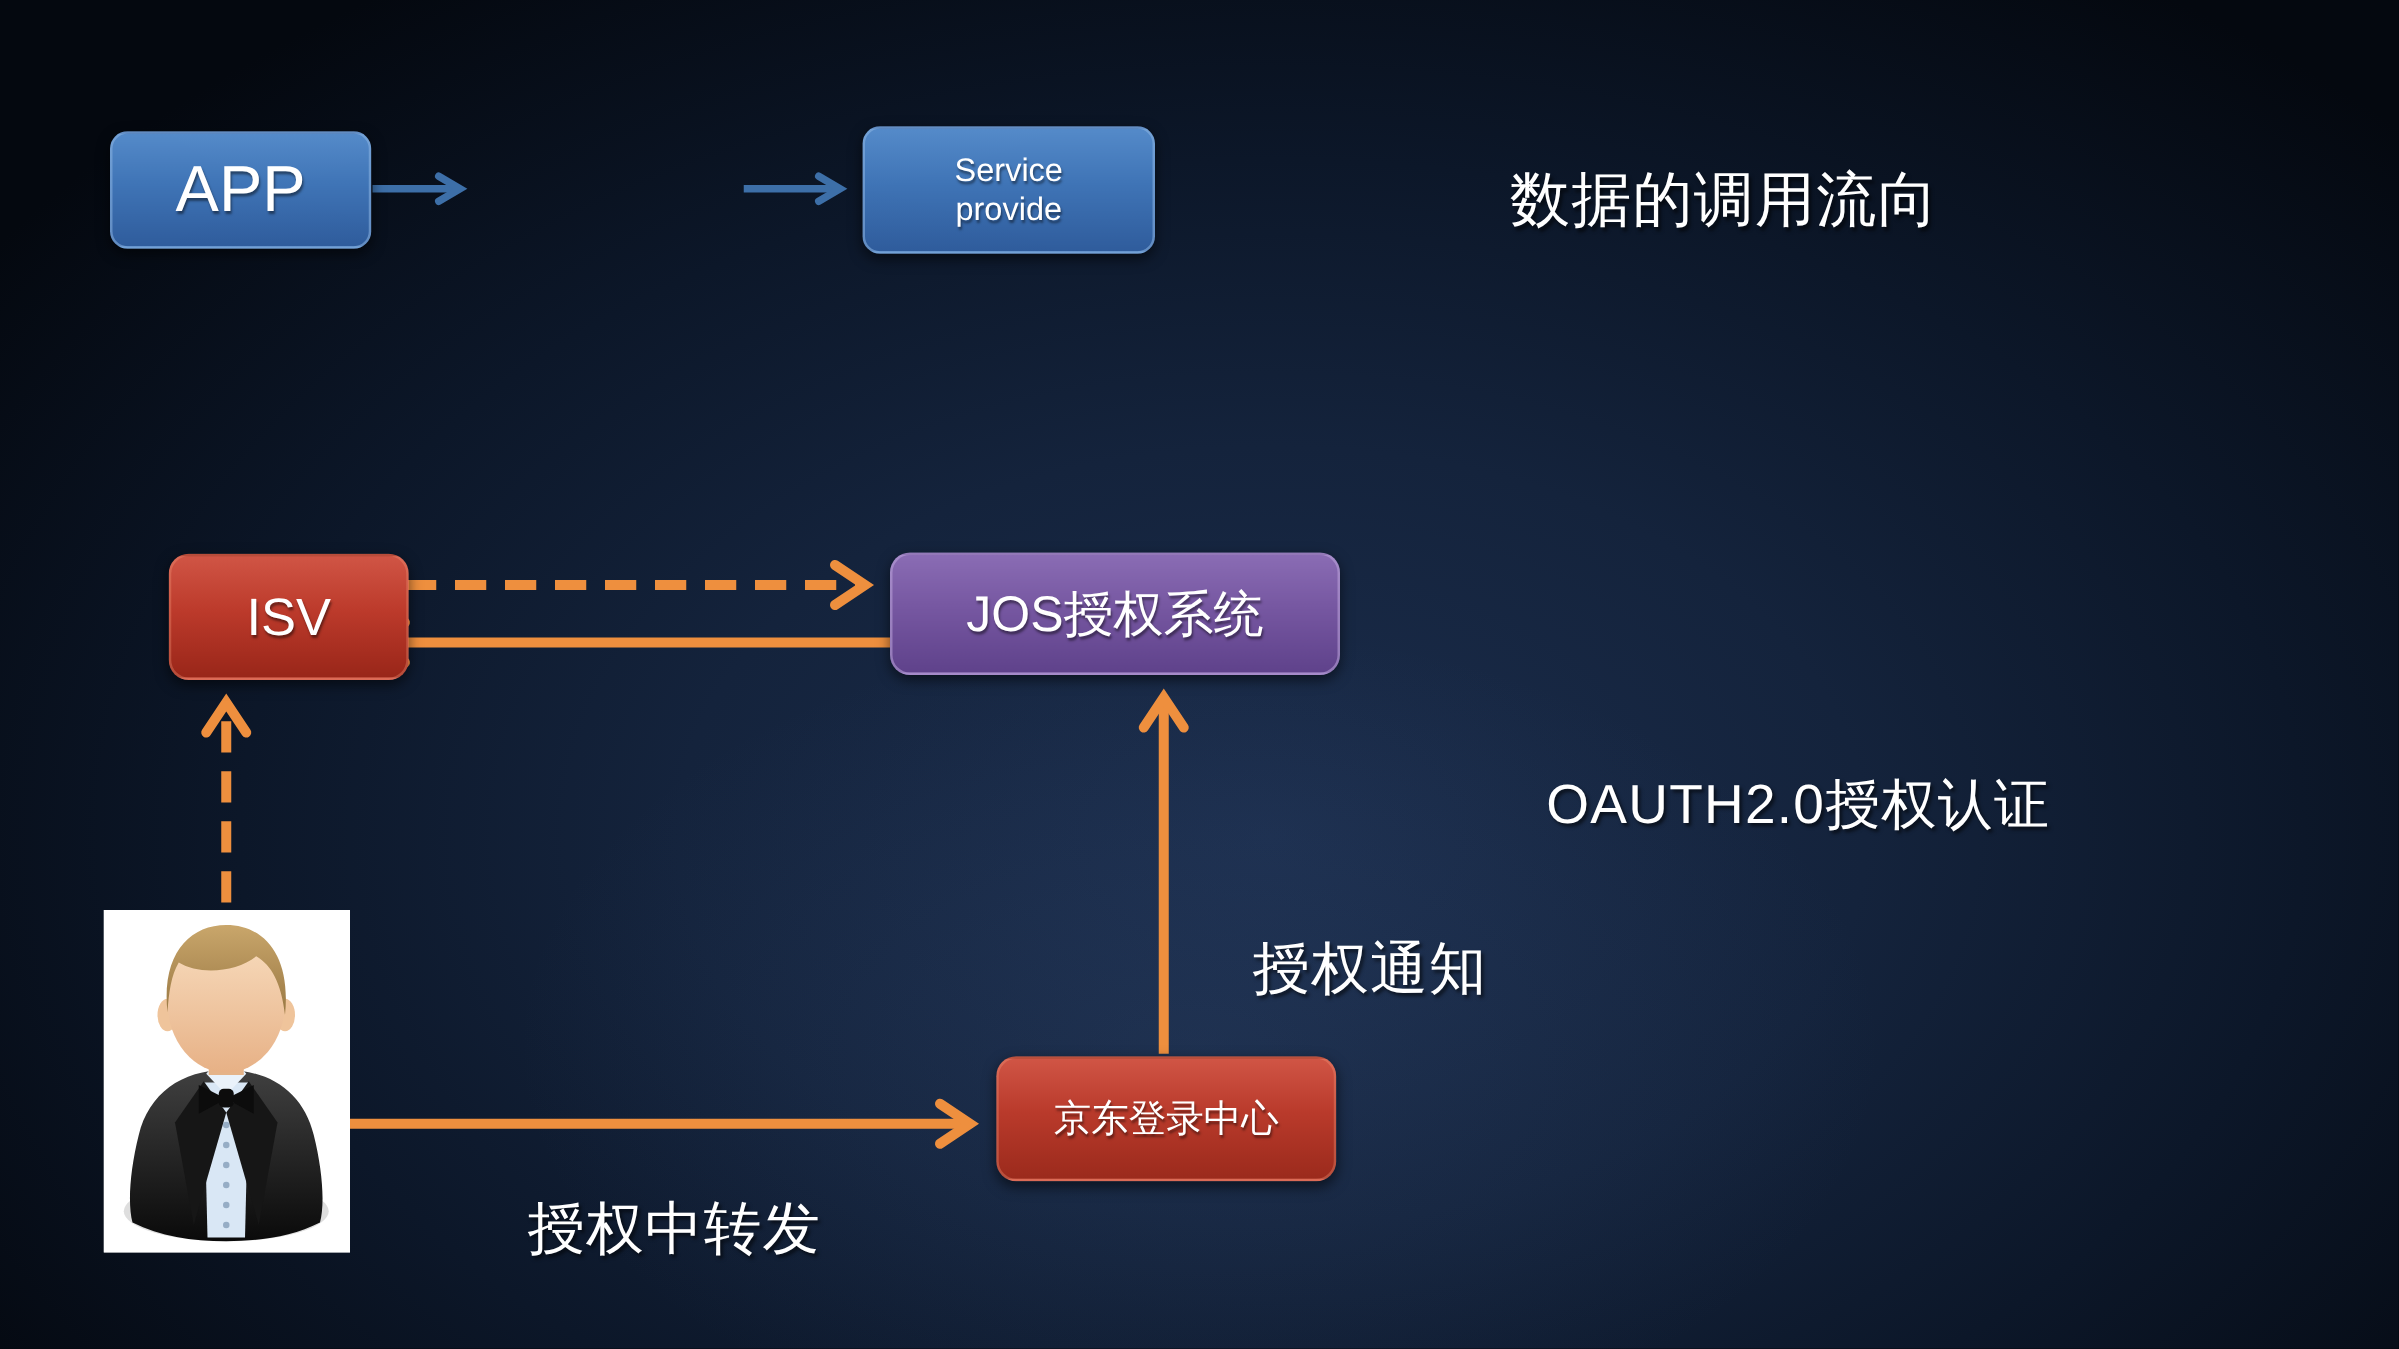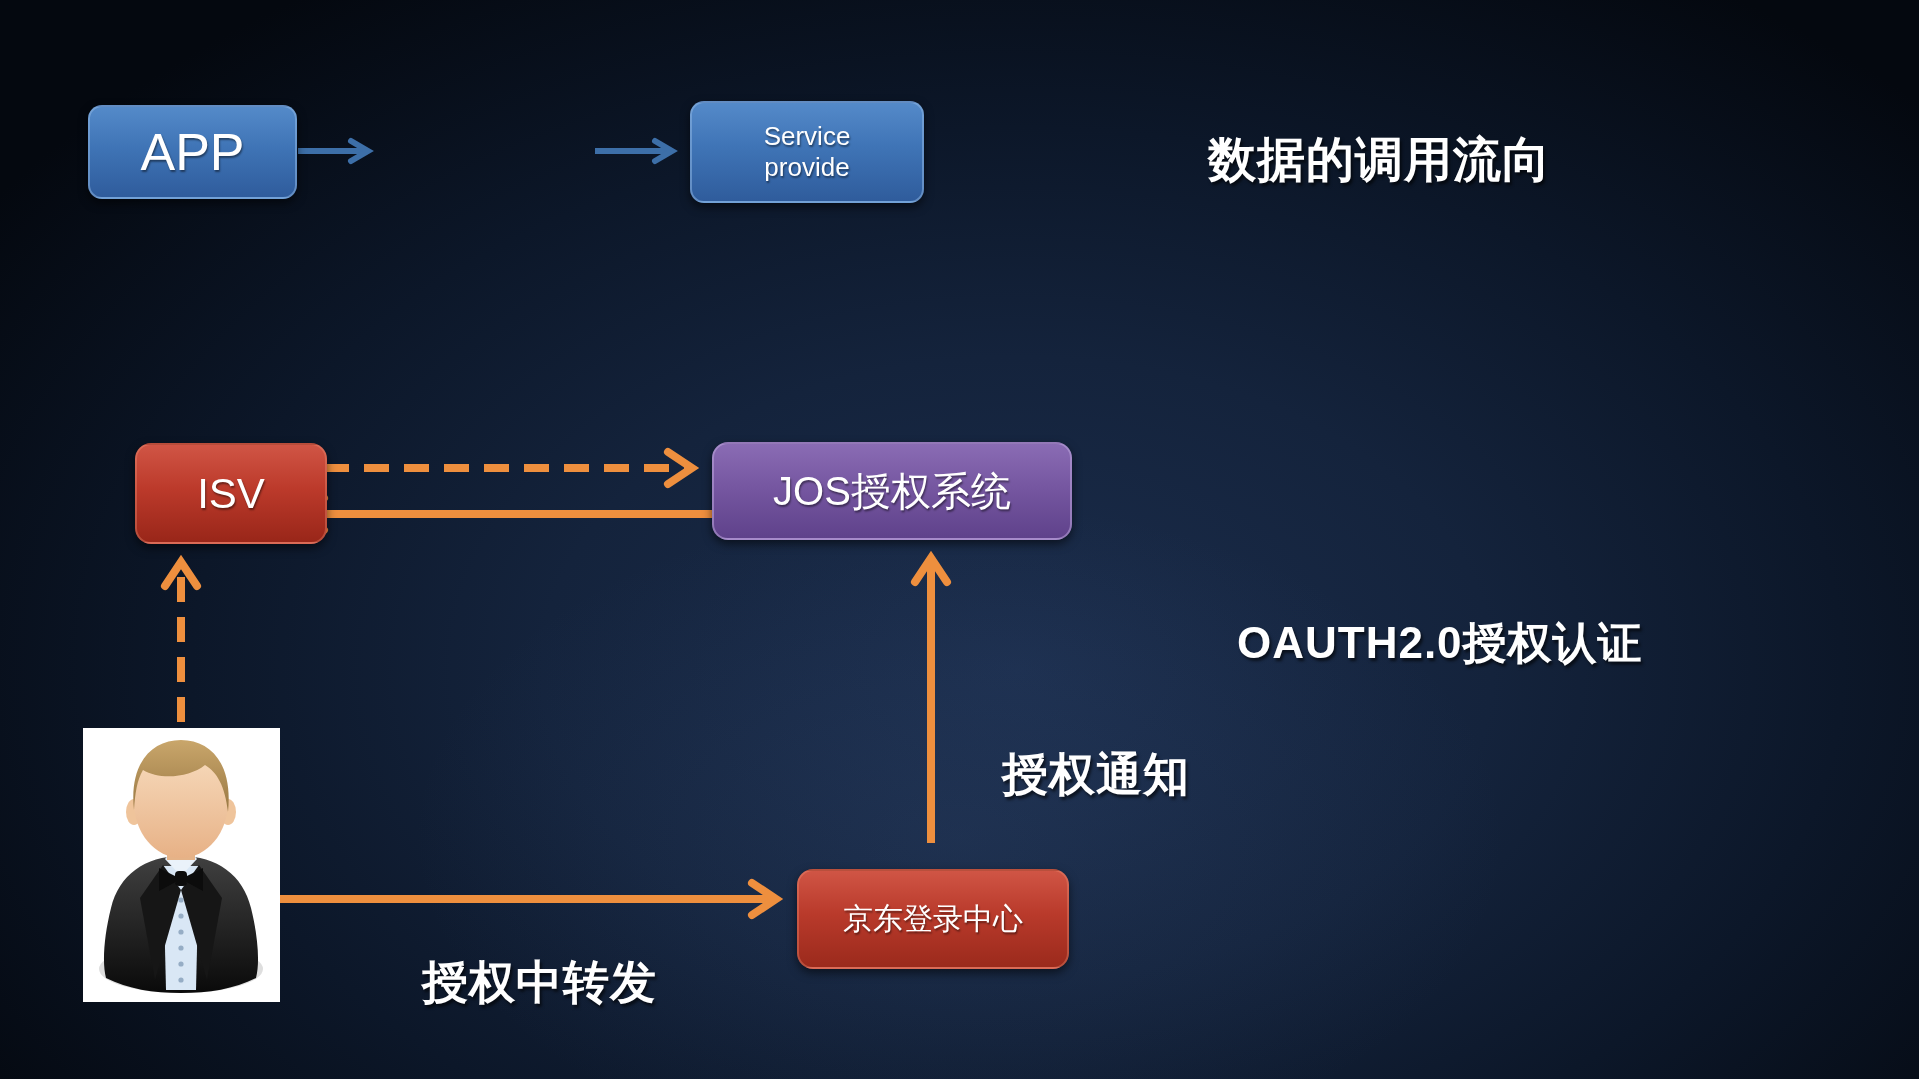--- a/index.html
+++ b/index.html
@@ -35,21 +35,21 @@
     border-radius:16px;font-size:40px;
   }
   .node.red-small{
     background:linear-gradient(180deg,#d05545 0%,#b93a2b 45%,#9b2a1c 100%);
     border:2px solid rgba(240,150,120,0.35);
     border-radius:16px;font-size:30px;
   }
   .caption{
     position:absolute;color:#fff;white-space:nowrap;
     text-shadow:2px 3px 3px rgba(0,0,0,0.6);
-    font-weight:700;letter-spacing:1px;
+    font-weight:400;letter-spacing:1px;
   }
   .arrow-layer{position:absolute;left:0;top:0;width:1919px;height:1079px;}
   .o-line{stroke:#EE8F3E;stroke-width:8;fill:none;}
   .o-dash{stroke-dasharray:25 15;}
   .b-line{stroke:#3D6FA8;stroke-width:6;fill:none;}
   .avatar-box{
     position:absolute;background:#fff;
   }
   .avatar-box svg{display:block;width:100%;height:100%;}
 </style>
@@ -84,21 +84,21 @@
     <span style="display:block;width:160px;">Service provide</span>
   </div>
   <div class="caption" style="left:1208px;top:128px;font-size:48px;">数据的调用流向</div>
 
   <div class="node red" style="left:89px;top:443px;width:188px;height:97px;margin-left:46px;">
     <span>ISV</span>
   </div>
   <div class="node purple" style="left:712px;top:442px;width:356px;height:94px;">
     <span>JOS授权系统</span>
   </div>
-  <div class="node red-small" style="left:797px;top:845px;width:268px;height:96px;margin-top:24px;">
+  <div class="node red-small" style="left:797px;top:845px;width:268px;height:96px;">
     <span>京东登录中心</span>
   </div>
 
   <div class="caption" style="left:1237px;top:614px;font-size:44px;">OAUTH2.0授权认证</div>
   <div class="caption" style="left:1002px;top:744px;font-size:46px;">授权通知</div>
   <div class="caption" style="left:422px;top:952px;font-size:46px;">授权中转发</div>
 
   <div class="avatar-box" style="left:83px;top:728px;width:197px;height:274px;">
     <svg viewBox="0 0 197 274" xmlns="http://www.w3.org/2000/svg">
       <defs>

